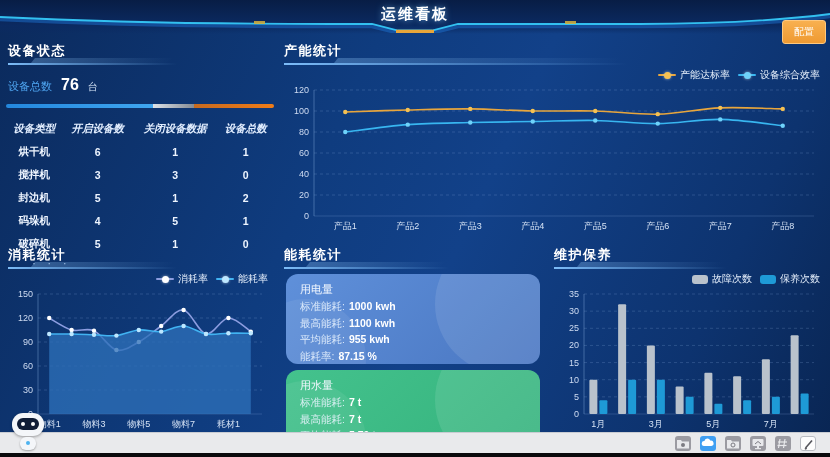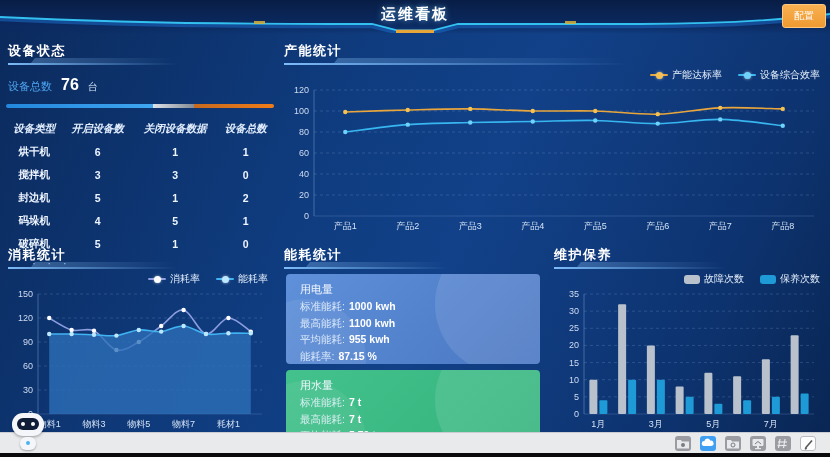--- a/index.html
+++ b/index.html
@@ -7,21 +7,21 @@
   body {
     position:relative;
     font-family:"Liberation Sans", sans-serif;
     background:linear-gradient(115deg,#0b2a5c 0%,#0f3c7f 38%,#124189 55%,#0d336f 82%,#092552 100%);
   }
   
   .header { position:absolute; left:0; top:0; right:0; height:34px;
     background:linear-gradient(180deg,#081d45 0%,#0b2a61 75%,rgba(11,42,97,0) 100%); z-index:5; }
   .header-title { position:absolute; left:0; right:0; top:5px; text-align:center;
     color:#fff; font-size:15px; font-weight:bold; letter-spacing:2px; text-shadow:0 0 6px rgba(120,200,255,.7); }
-  .config-btn { position:absolute; right:4px; top:4px; background:linear-gradient(180deg,#f8b050,#ef9a32);
+  .config-btn { position:absolute; right:4px; top:20px; background:linear-gradient(180deg,#f8b050,#ef9a32);
     color:#fff; font-size:10px; padding:4px 11px; border-radius:3px; border:1px solid #ffc87e; cursor:pointer; }
   .deco { position:absolute; left:0; top:11px; width:830px; height:22px; }
   
   .panel { position:absolute; z-index:1; }
   #panel-device      { left:6px;  top:36px;  width:268px; height:200px; }
   #panel-production  { left:282px; top:36px; width:544px; height:200px; }
   #panel-consumption { left:6px;  top:240px; width:268px; height:192px; }
   #panel-energy      { left:282px; top:240px; width:262px; height:192px; }
   #panel-maintenance { left:552px; top:240px; width:274px; height:192px; }
   .panel-title { font-size:13px; font-weight:bold; color:#fff; letter-spacing:1.5px; position:relative; padding:6px 0 0 2px; }
@@ -37,30 +37,30 @@
   .progress { display:flex; height:4px; margin:3px 0 9px 0; border-radius:2px; overflow:hidden; }
   .progress span { display:block; height:100%; }
   .seg-blue   { width:55%; background:linear-gradient(90deg,#2387dd,#3fa6f0); }
   .seg-gray   { width:15%; background:linear-gradient(90deg,#dde2e8,#848b94); }
   .seg-orange { width:30%; background:linear-gradient(90deg,#c66a20,#f07c17); }
   .dev-table { width:100%; border-collapse:collapse; font-size:10.5px; color:#eef5ff; }
   .dev-table th { color:#e2eeff; font-weight:bold; padding:5px 0; text-align:center; white-space:nowrap;font-style:italic; }
   .dev-table td { text-align:center; padding:4px 0 5px 0;font-weight:bold; }
   .more-dots { color:#9db6d8; font-size:12px; letter-spacing:4px; padding-left:26px; }
   
-  .legend { position:absolute; right:6px; top:32px; display:flex; gap:16px; align-items:center;
+  .legend { position:absolute; right:6px; top:32px; display:flex; gap:8px; align-items:center;
     font-size:10px; color:#e4eefb; z-index:2; }
   .legend .li { display:flex; align-items:center; gap:4px; cursor:pointer; }
   .lline { position:relative; width:18px; height:2px; border-radius:1px; }
   .ldot { position:absolute; left:6px; top:-2.5px; width:7px; height:7px; border-radius:50%; box-shadow:0 0 3px rgba(255,255,255,.6); }
   .lswatch { width:16px; height:9px; border-radius:3px; display:inline-block; }
   
   svg.chart { position:absolute; left:0; top:46px; }
   
-  .card { position:absolute; left:4px; right:4px; border-radius:4px; padding:8px 14px;
+  .card { position:absolute; left:4px; right:4px; border-radius:12px; padding:8px 14px;
     font-size:10.5px; color:#f3f8ff; overflow:hidden; }
   .card::before { content:''; position:absolute; right:-35px; top:-40px; width:140px; height:140px;
     border-radius:50%; background:rgba(255,255,255,.10); }
   .card::after { content:''; position:absolute; left:-40px; bottom:-55px; width:120px; height:120px;
     border-radius:50%; background:rgba(255,255,255,.07); }
   .card-0 { top:34px;  height:90px; background:linear-gradient(135deg,#5f90da,#4a77c2); }
   .card-1 { top:130px; height:76px; background:linear-gradient(135deg,#44c28d,#35b37d); }
   .card .card-title { font-size:11px; margin-bottom:3px; position:relative; z-index:1; }
   .card .line { margin-top:2.5px; position:relative; z-index:1; }
   .card .lbl { color:rgba(235,245,255,.88); }

